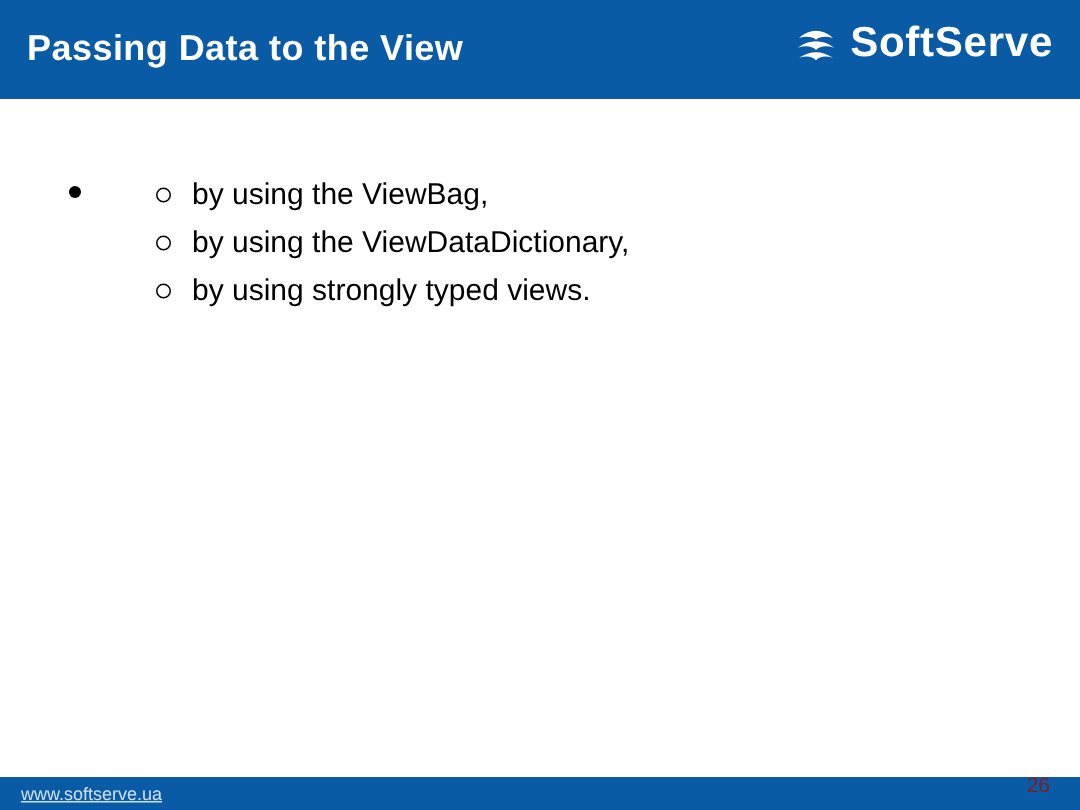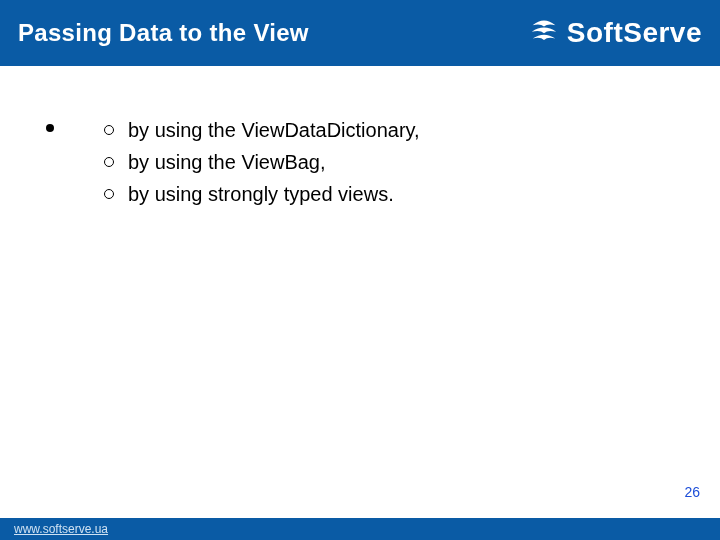--- a/index.html
+++ b/index.html
@@ -10,21 +10,21 @@
   }
   .header {
     height: 66px; background: #0a5ba5;
     display: flex; align-items: center; justify-content: space-between;
     padding: 0 18px 0 18px;
   }
   .title {
     color: #ffffff; font-size: 24px; font-weight: bold; letter-spacing: 0.3px; text-align: right;
   }
   .brand {
-    display: flex; align-items: center; gap: 4px;
+    display: flex; gap: 4px;
   }
   .brand-name {
     color: #ffffff; font-size: 28px; font-weight: bold; letter-spacing: 0.5px;
   }
   .logo-svg { width: 38px; height: 38px; }
   .body {
     flex: 1; padding: 36px 30px 10px 40px;
   }
   ul.main { list-style: none; }
   ul.main > li {
@@ -43,22 +43,22 @@
   ul.sub > li::before {
     content: ""; position: absolute; left: 34px; top: 11px;
     width: 8px; height: 8px; border: 1px solid #000; border-radius: 50%; background: #fff;
   }
   .footer {
     height: 22px; background: #0a5ba5;
     display: flex; align-items: center; padding: 0 14px;
   }
   .footer-url { color: #cfe2f3; font-size: 12px; text-decoration: underline; }
   .page-num {
-    position: absolute; right: 20px; bottom: 40px;
-    font-size: 14px; color: #1d4ed8;
+    position: absolute; right: 20px; bottom: 9px;
+    font-size: 14px; color: #7f1d1d;
   }
 </style>
 </head>
 <body>
 
 <div class="slide">
   <div class="header">
     <div class="title">Passing Data to the View</div>
     <div class="brand">
       <span>
@@ -69,22 +69,22 @@
         </svg>
       </span>
       <span class="brand-name">SoftServe</span>
     </div>
   </div>
 
   <div class="body">
     <ul class="main">
       <li>
         <ul class="sub">
+          <li><span>by using the ViewBag,</span></li>
           <li><span>by using the ViewDataDictionary,</span></li>
-          <li><span>by using the ViewBag,</span></li>
           <li><span>by using strongly typed views.</span></li>
         </ul>
       </li>
     </ul>
   </div>
 
   <div class="page-num">26</div>
 
   <div class="footer">
     <span class="footer-url">www.softserve.ua</span>

